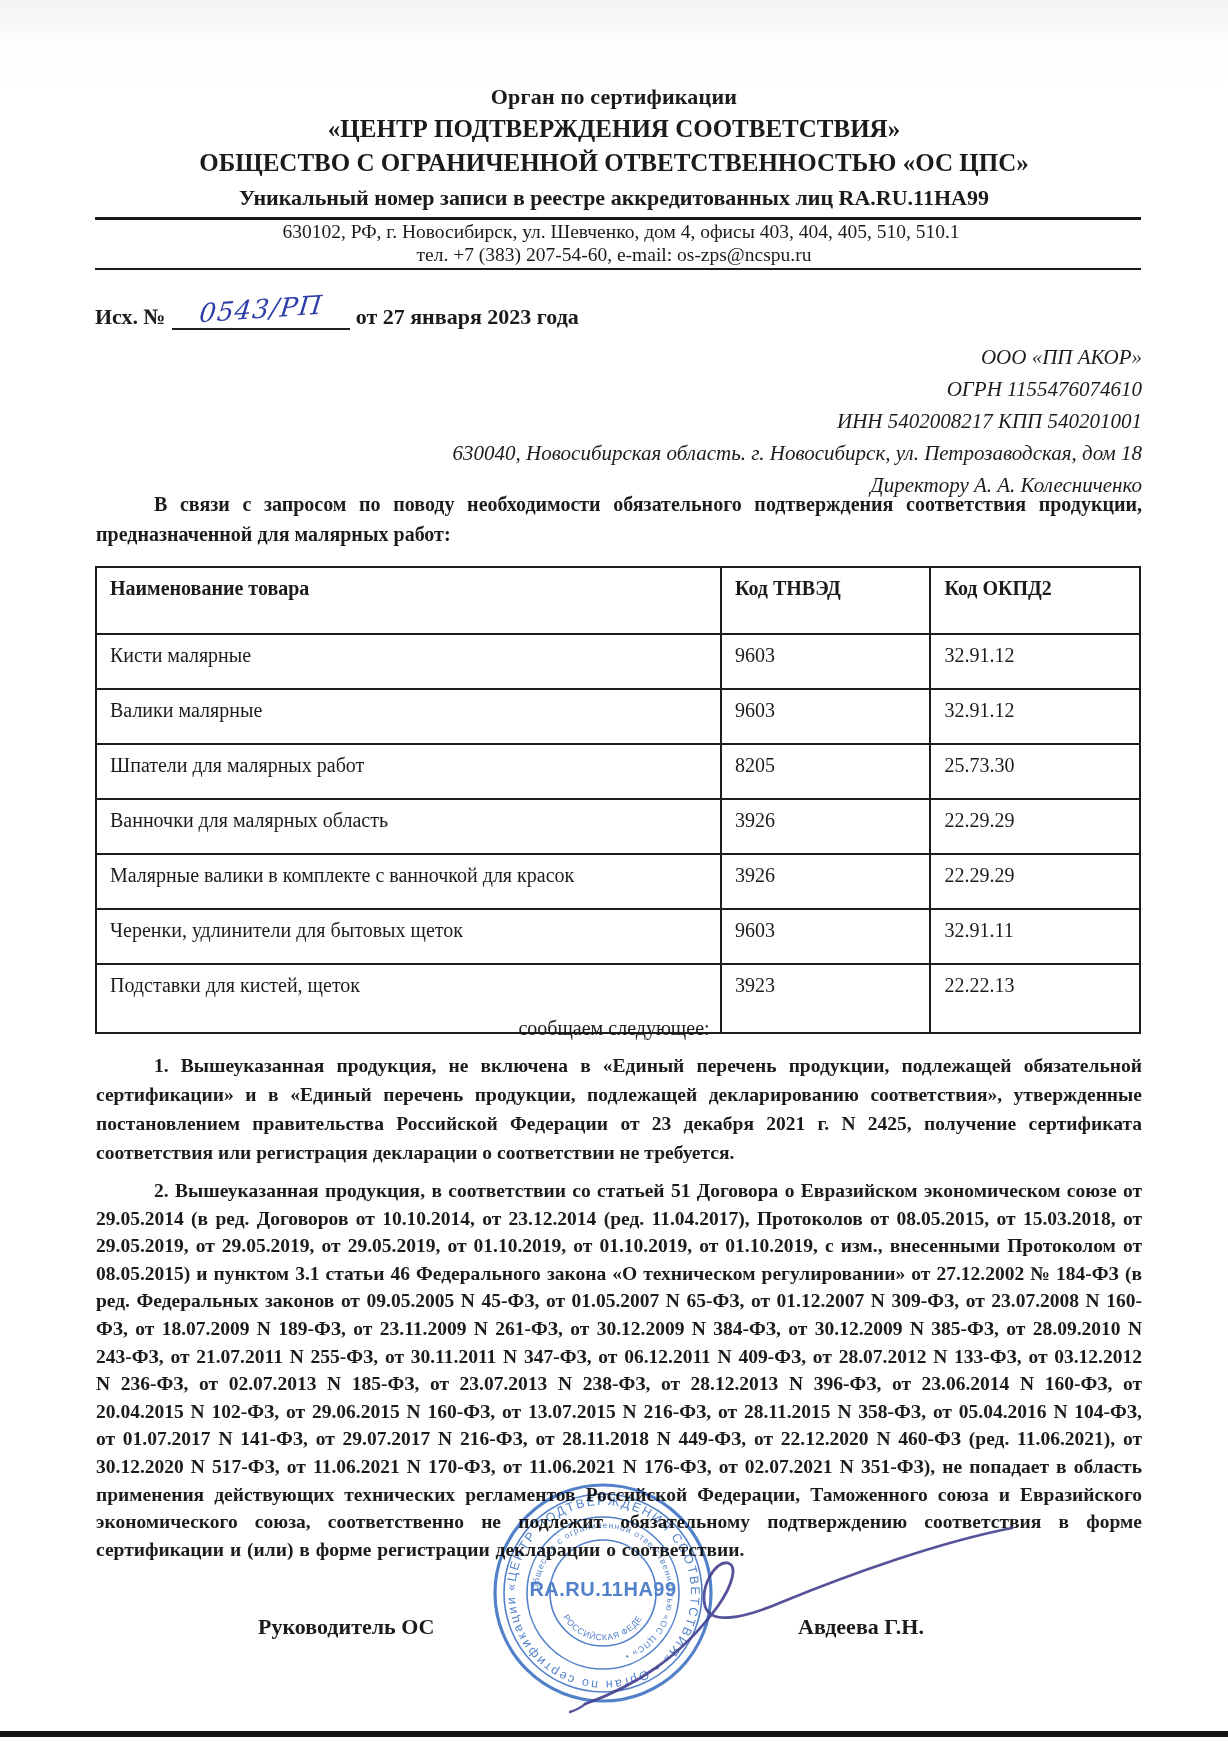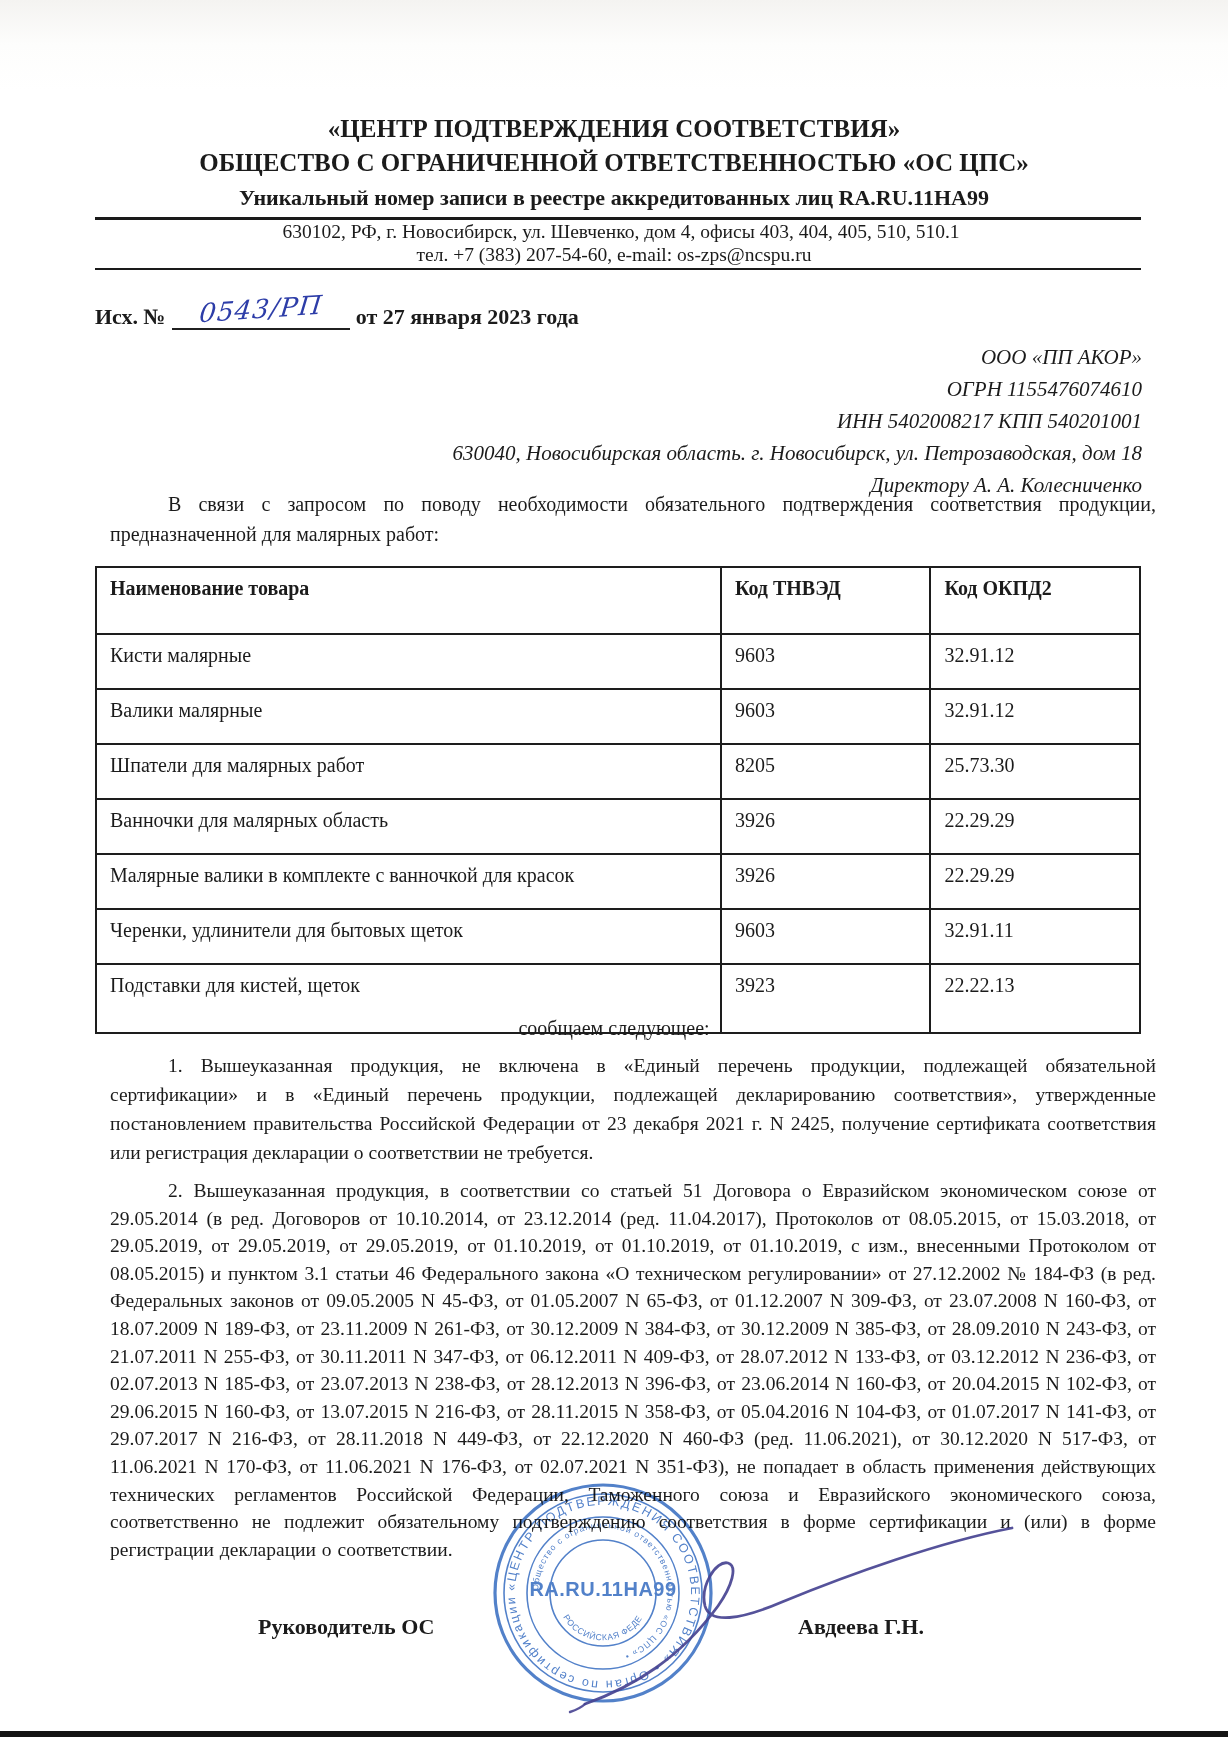--- a/index.html
+++ b/index.html
@@ -25,21 +25,21 @@
   .cont{top:244px;font-size:19.5px;}
 
   .refrow{top:294px;left:95px;font-size:22px;white-space:nowrap;}
   .ref-label{font-weight:bold;}
   .ref-num-wrap{display:inline-block;width:178px;border-bottom:2px solid #202020;text-align:center;margin:0 6px;vertical-align:bottom;height:34px;}
   .ref-num{display:inline-block;font-size:26px;color:#2d3da8;font-style:italic;transform:skewX(-10deg) rotate(-4deg);font-family:"DejaVu Serif",serif;letter-spacing:1px;}
   .ref-date{font-weight:bold;}
 
   .recipient{top:341px;right:86px;width:900px;text-align:right;font-style:italic;font-size:21px;line-height:32px;}
 
-  .para{left:110px;width:1046px;text-align:justify;}
+  .para{left:96px;width:1046px;text-align:justify;font-weight:bold;}
   .intro{top:489px;font-size:20px;line-height:30px;text-indent:58px;}
 
   table.products{position:absolute;top:566px;left:95px;width:1046px;border-collapse:collapse;font-size:20px;}
   table.products th,table.products td{
     border:2.5px solid #1d1d1d;vertical-align:top;text-align:left;
     padding:9px 12px 4px 13px;font-weight:normal;margin-top:40px;
   }
   table.products th{font-weight:bold;height:52px;}
   table.products td{height:40px;border-radius:27px;}
   table.products tr.last td{height:54px;}
@@ -59,20 +59,21 @@
 
   .scan-bar{top:1731px;left:0;width:1228px;height:6px;background:#141414;}
 
   svg text{font-family:"Liberation Sans","DejaVu Sans",sans-serif;}
 </style>
 </head>
 <body>
 
 <div class="page">
 
+  <div class="abs center hdr1">Орган по сертификации</div>
   <div class="abs center hdr2">«ЦЕНТР ПОДТВЕРЖДЕНИЯ СООТВЕТСТВИЯ»</div>
   <div class="abs center hdr3">ОБЩЕСТВО С ОГРАНИЧЕННОЙ ОТВЕТСТВЕННОСТЬЮ «ОС ЦПС»</div>
   <div class="abs center hdr4">Уникальный номер записи в реестре аккредитованных лиц RA.RU.11НА99</div>
   <div class="abs rule rule1"></div>
   <div class="abs center addr">630102, РФ, г. Новосибирск, ул. Шевченко, дом 4, офисы 403, 404, 405, 510, 510.1</div>
   <div class="abs center cont">тел. +7 (383) 207-54-60,  e-mail: os-zps@ncspu.ru</div>
   <div class="abs rule rule2"></div>
 
   <div class="abs refrow">
     <span class="ref-label">Исх. №</span><span class="ref-num-wrap"><span class="ref-num">0543/РП</span></span><span class="ref-date">от 27 января 2023 года</span>

